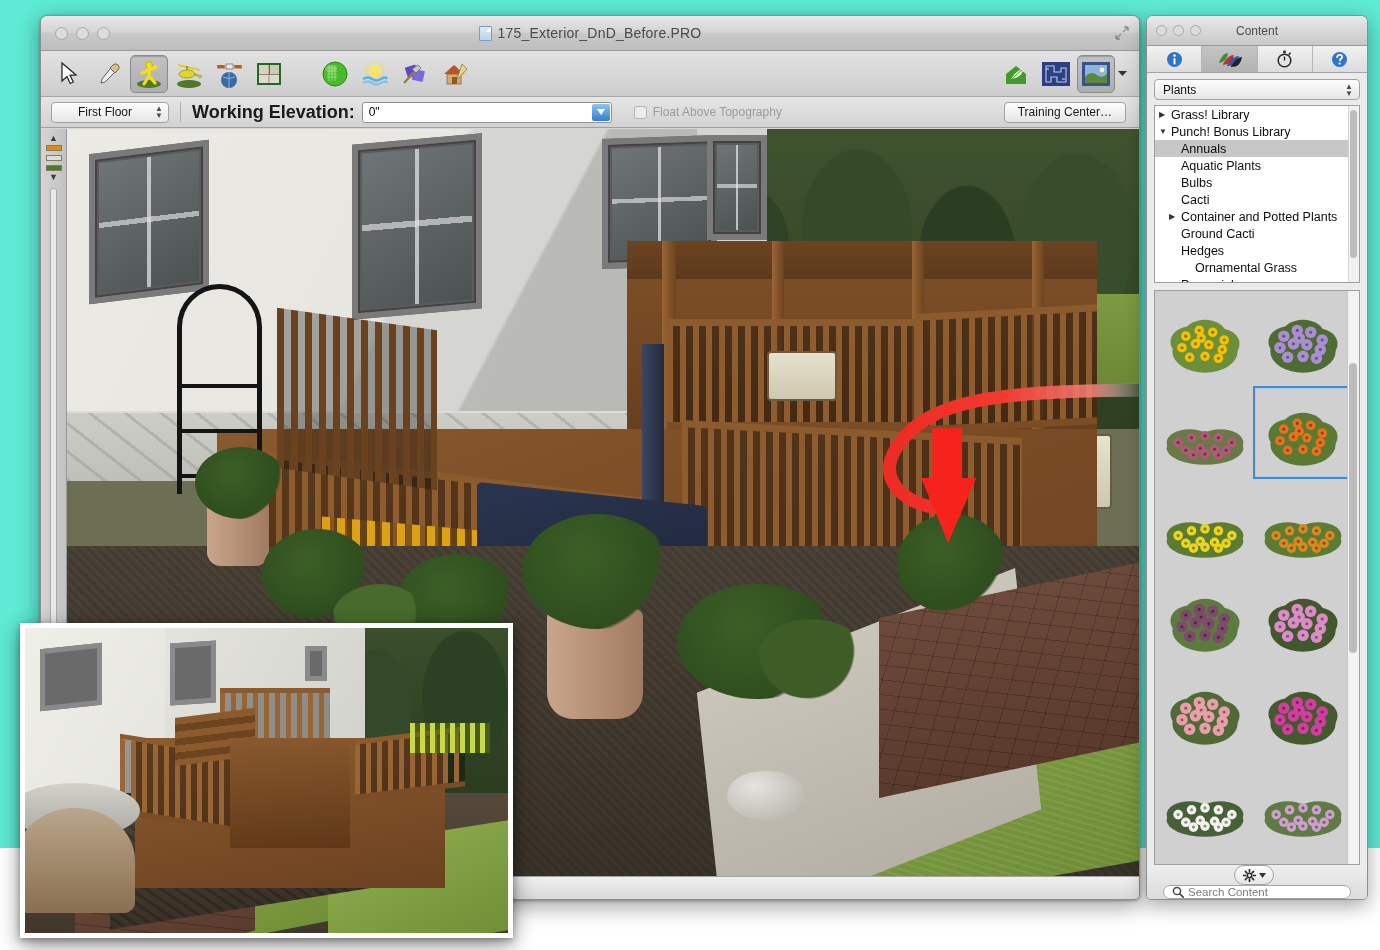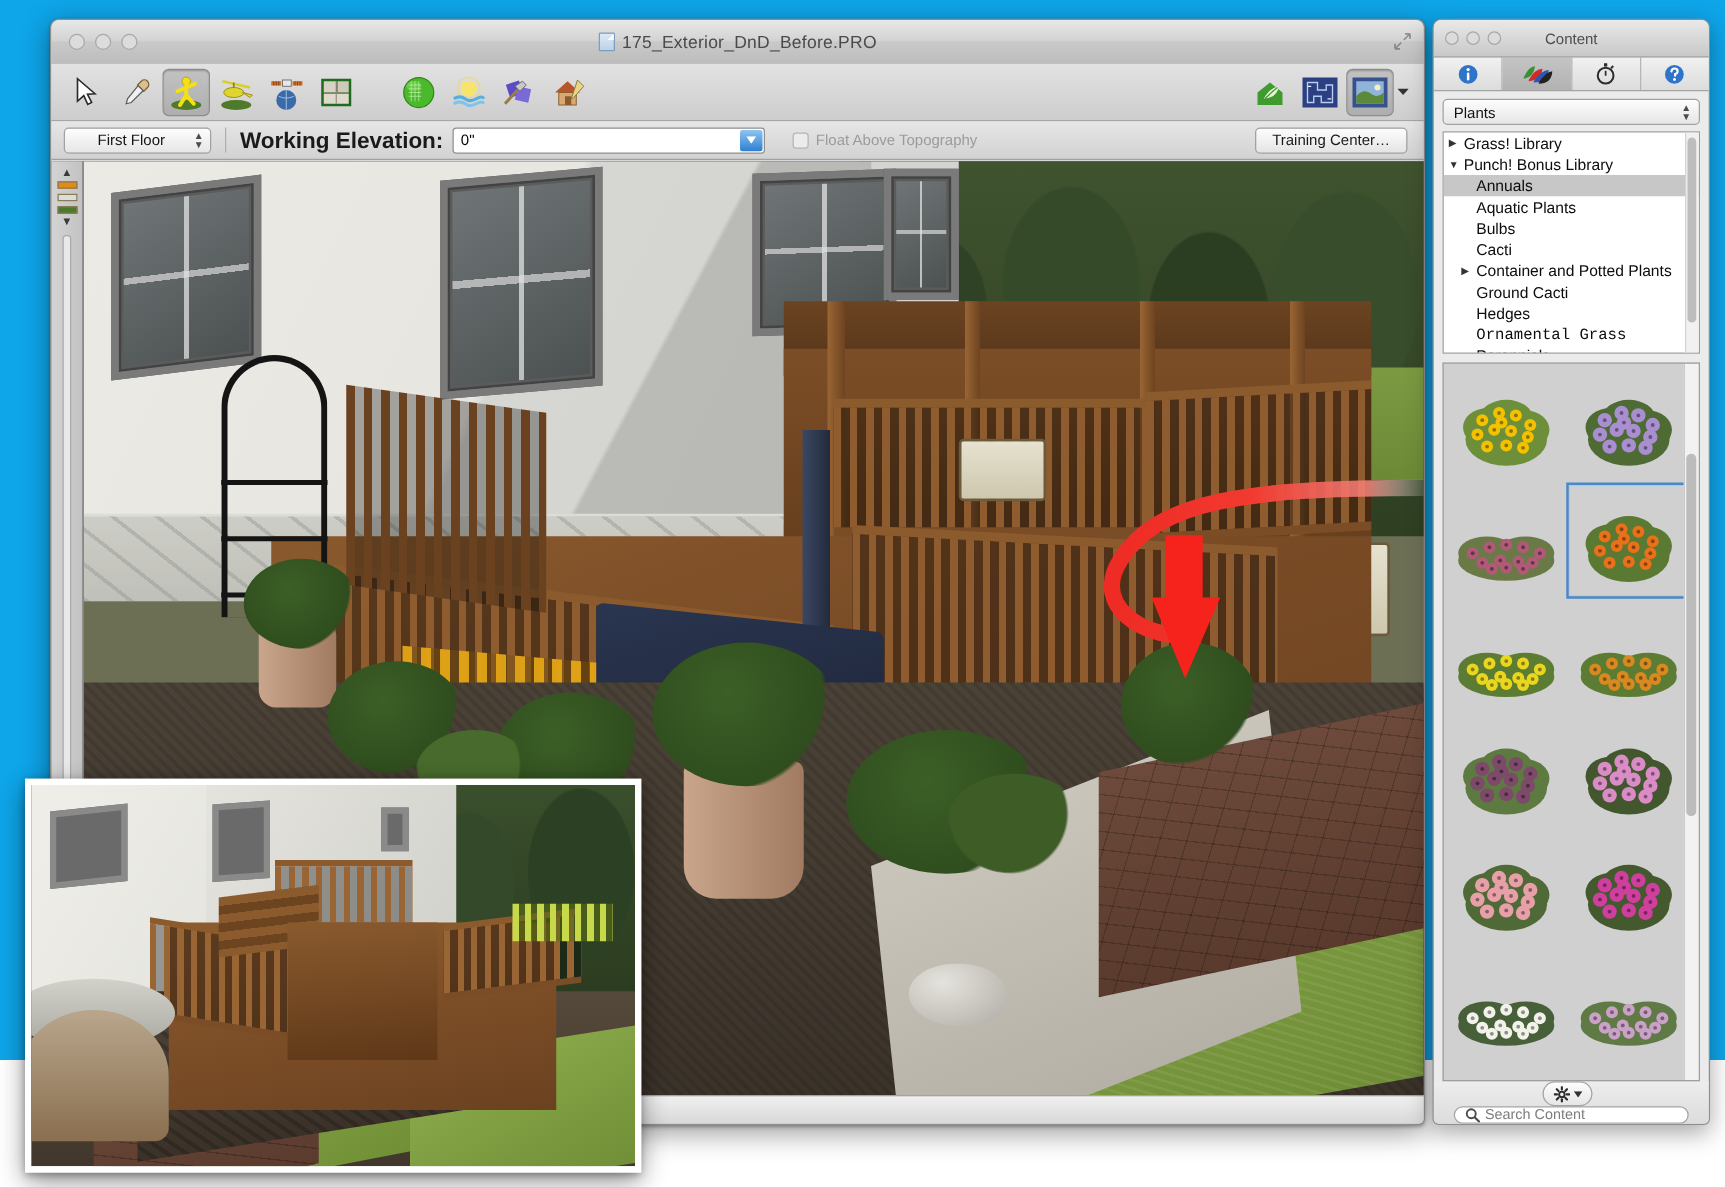--- a/index.html
+++ b/index.html
@@ -2,21 +2,21 @@
 <html><head>
 <meta charset="utf-8">
 <style>
   * { box-sizing: border-box; margin: 0; padding: 0; }
   html, body {
     width: 1380px; height: 950px;
     background: #ffffff;
     font-family: "Liberation Sans", sans-serif;
     overflow: hidden;
   }
-  #root { position: relative; width: 1380px; height: 848px; background:#0ea5e9; }
+  #root { position: relative; width: 1380px; height: 848px; background:#5eead4; }
 
   
   .app-window {
     position: absolute; left: 40px; top: 15px;
     width: 1100px; height: 885px;
     background: #d7d7d7;
     border: 1px solid #8e8e8e;
     border-radius: 7px 7px 5px 5px;
     box-shadow: 0 6px 22px rgba(0,0,0,0.40), 0 1px 3px rgba(0,0,0,0.3);
     overflow: hidden;
@@ -810,21 +810,21 @@
             <span>Container and Potted Plants</span>
           </div>
           <div class="tnode" style="padding-left: 14px;">
             <span class="tw"></span>
             <span>Ground Cacti</span>
           </div>
           <div class="tnode" style="padding-left: 14px;">
             <span class="tw"></span>
             <span>Hedges</span>
           </div>
-          <div class="tnode" style="padding-left: 14px; font-family: Liberation Mono, monospace;">
+          <div class="tnode" style="padding-left: 28px;">
             <span class="tw"></span>
             <span>Ornamental Grass</span>
           </div>
           <div class="tnode" style="padding-left: 14px;">
             <span class="tw"></span>
             <span>Perennials</span>
           </div>
         </div>
       <div class="tree-scroll">
         <div class="tree-thumb"></div>

